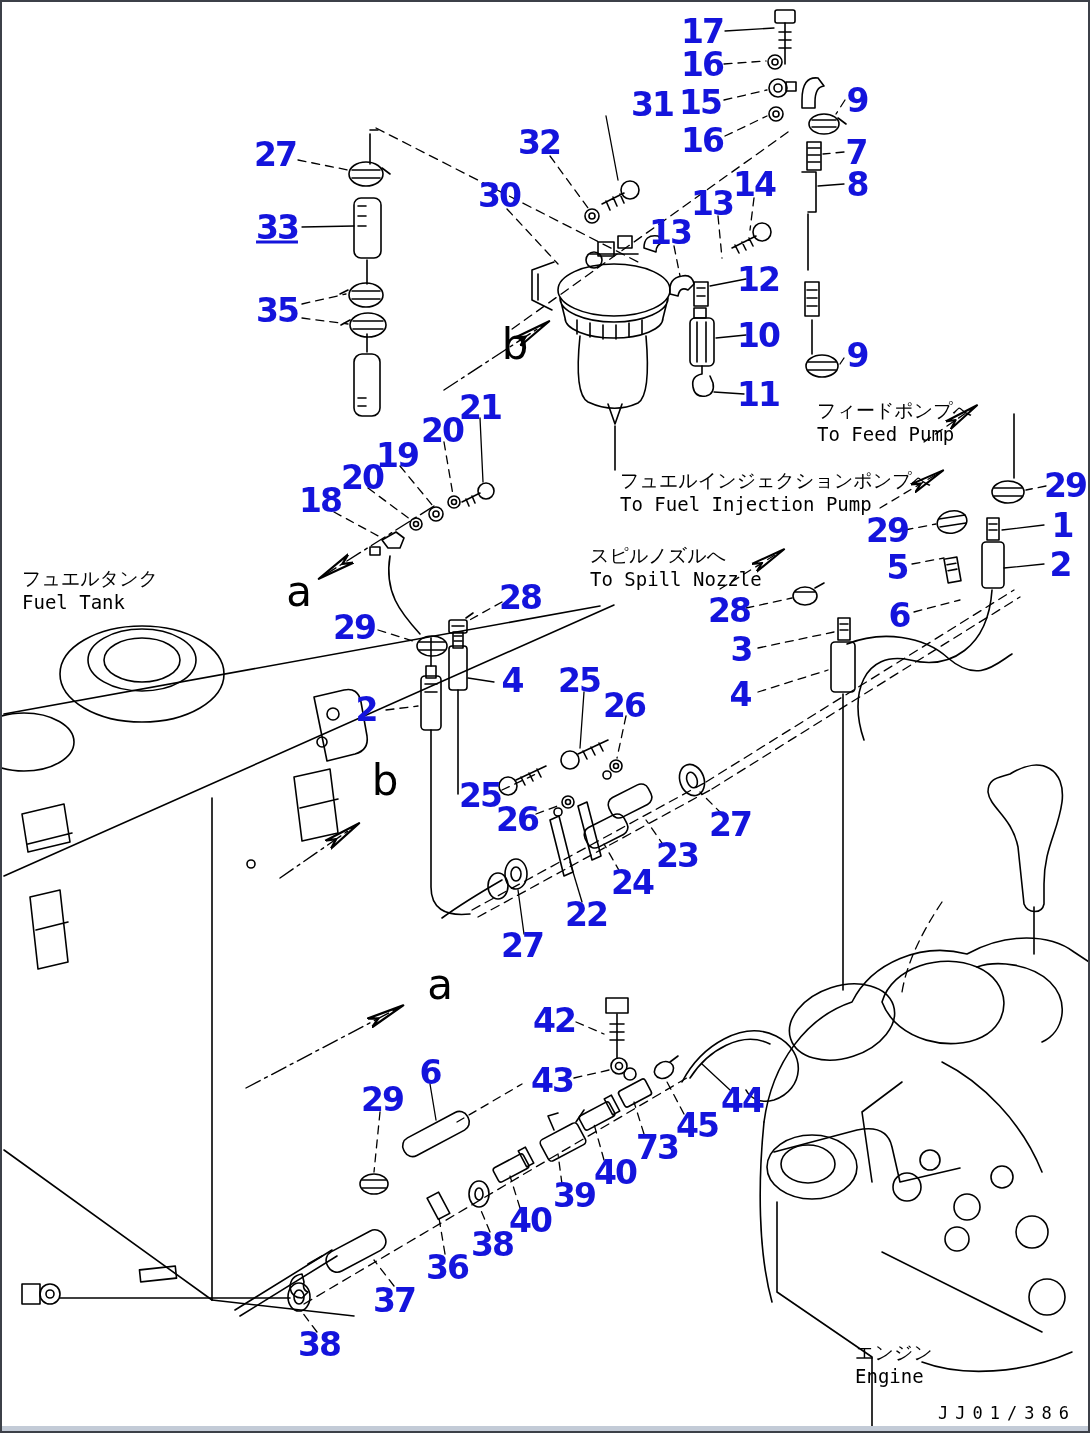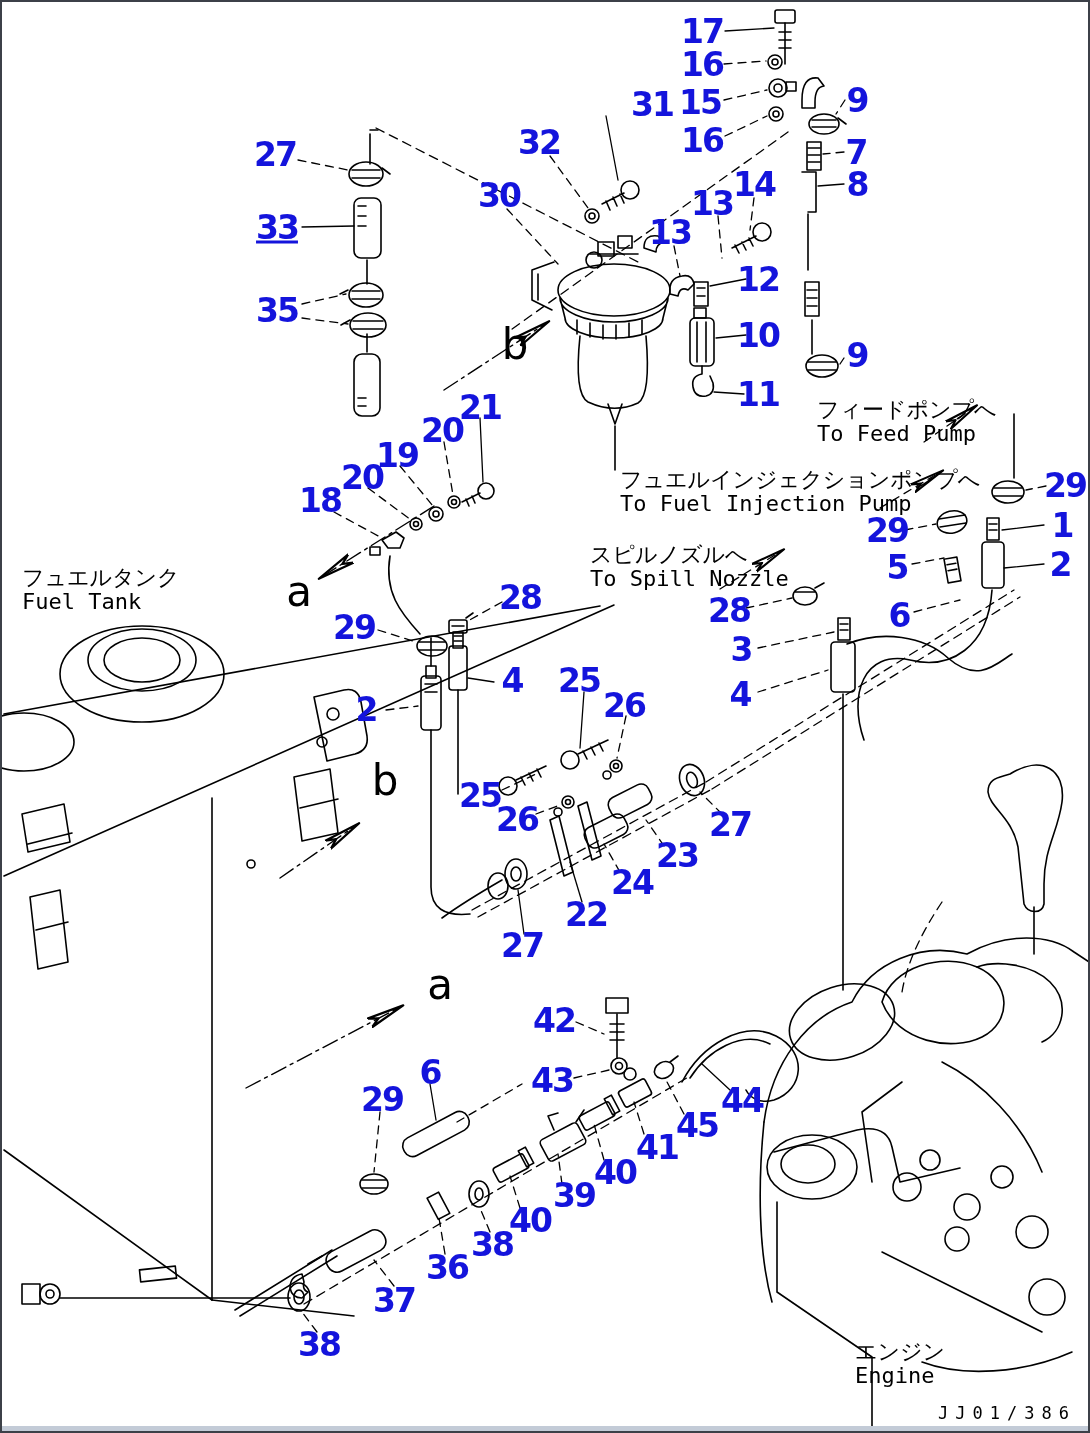--- a/index.html
+++ b/index.html
@@ -23,21 +23,21 @@
     color:var(--callout,#1414dc);white-space:nowrap;
     font-family:"DejaVu Sans",sans-serif;
   }
   .view-letter{
     position:absolute;transform:translate(-50%,-50%);
     font-size:42px;font-weight:400;color:#000;line-height:1;
     font-family:"DejaVu Sans",sans-serif;
   }
   .note{
     position:absolute;color:#000;font-family:"DejaVu Sans Mono",monospace;
-    font-size:22px;line-height:24px;white-space:nowrap;
+    font-size:19px;line-height:24px;white-space:nowrap;
   }
   .doc-code{
     position:absolute;right:12px;bottom:8px;color:#000;
     font-family:"DejaVu Sans Mono",monospace;font-size:17px;letter-spacing:7px;
   }
 </style>
 </head>
 <body>
 
 <div class="page">
@@ -426,21 +426,21 @@
       <span class="callout" style="left: 727px; top: 608px;">28</span>
       <span class="callout" style="left: 739px; top: 647px;">3</span>
       <span class="callout" style="left: 738px; top: 692px;">4</span>
       <span class="callout" style="left: 1063px; top: 483px;">29</span>
       <span class="callout" style="left: 1060px; top: 523px;">1</span>
       <span class="callout" style="left: 1058px; top: 562px;">2</span>
       <span class="callout" style="left: 552px; top: 1018px;">42</span>
       <span class="callout" style="left: 550px; top: 1078px;">43</span>
       <span class="callout" style="left: 740px; top: 1098px;">44</span>
       <span class="callout" style="left: 695px; top: 1123px; text-align: center;">45</span>
-      <span class="callout" style="left: 655px; top: 1145px;">41</span>
+      <span class="callout" style="left: 655px; top: 1145px;">73</span>
       <span class="callout" style="left: 613px; top: 1170px;">40</span>
       <span class="callout" style="left: 572px; top: 1193px;">39</span>
       <span class="callout" style="left: 528px; top: 1218px;">40</span>
       <span class="callout" style="left: 380px; top: 1097px;">29</span>
       <span class="callout" style="left: 428px; top: 1070px;">6</span>
       <span class="callout" style="left: 490px; top: 1242px;">38</span>
       <span class="callout" style="left: 445px; top: 1265px;">36</span>
       <span class="callout" style="left: 392px; top: 1298px;">37</span>
       <span class="callout" style="left: 317px; top: 1342px;">38</span>
       <span class="view-letter" style="left: 513px; top: 343px;">b</span>

